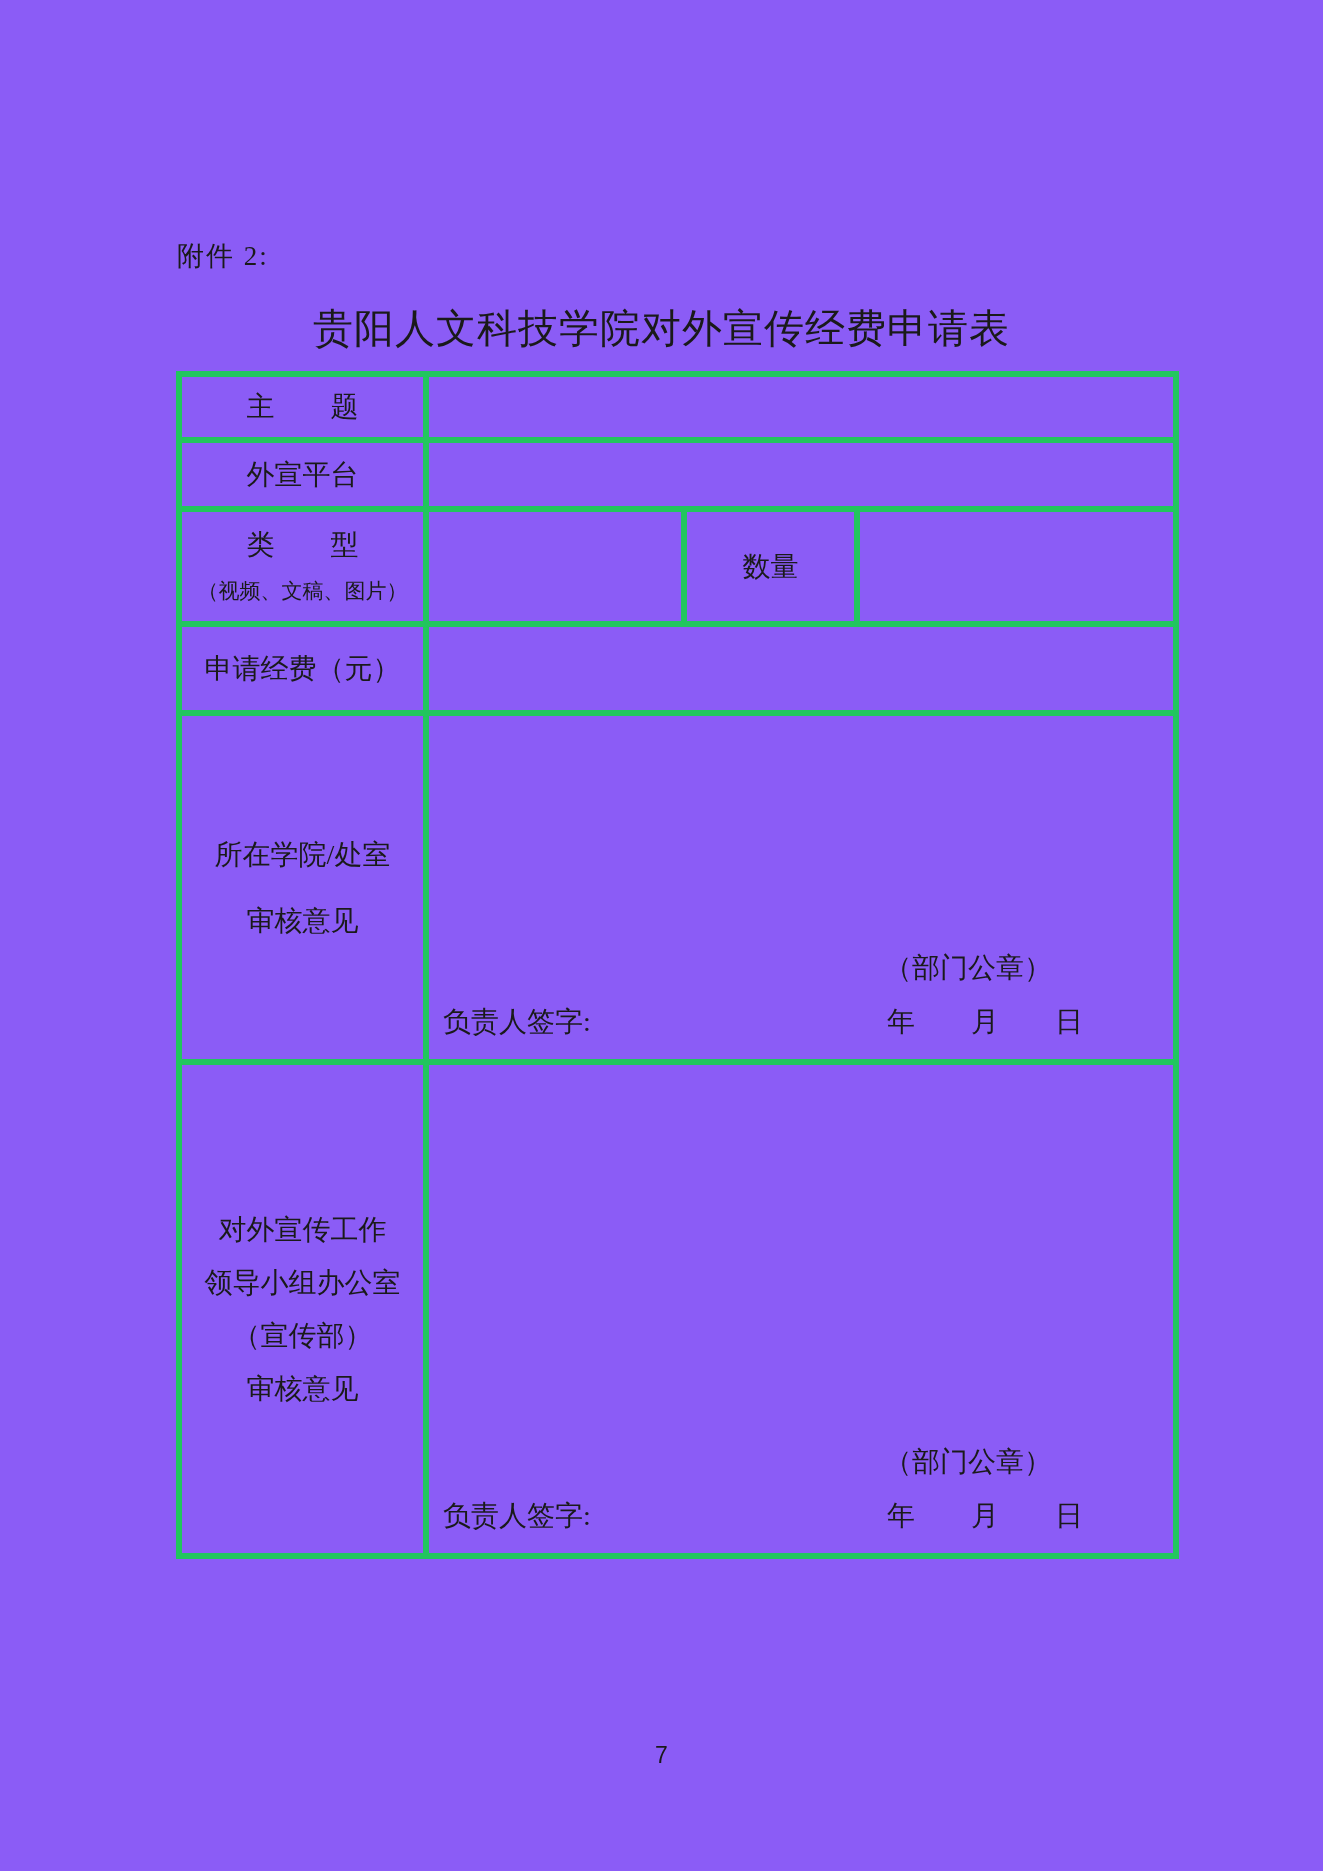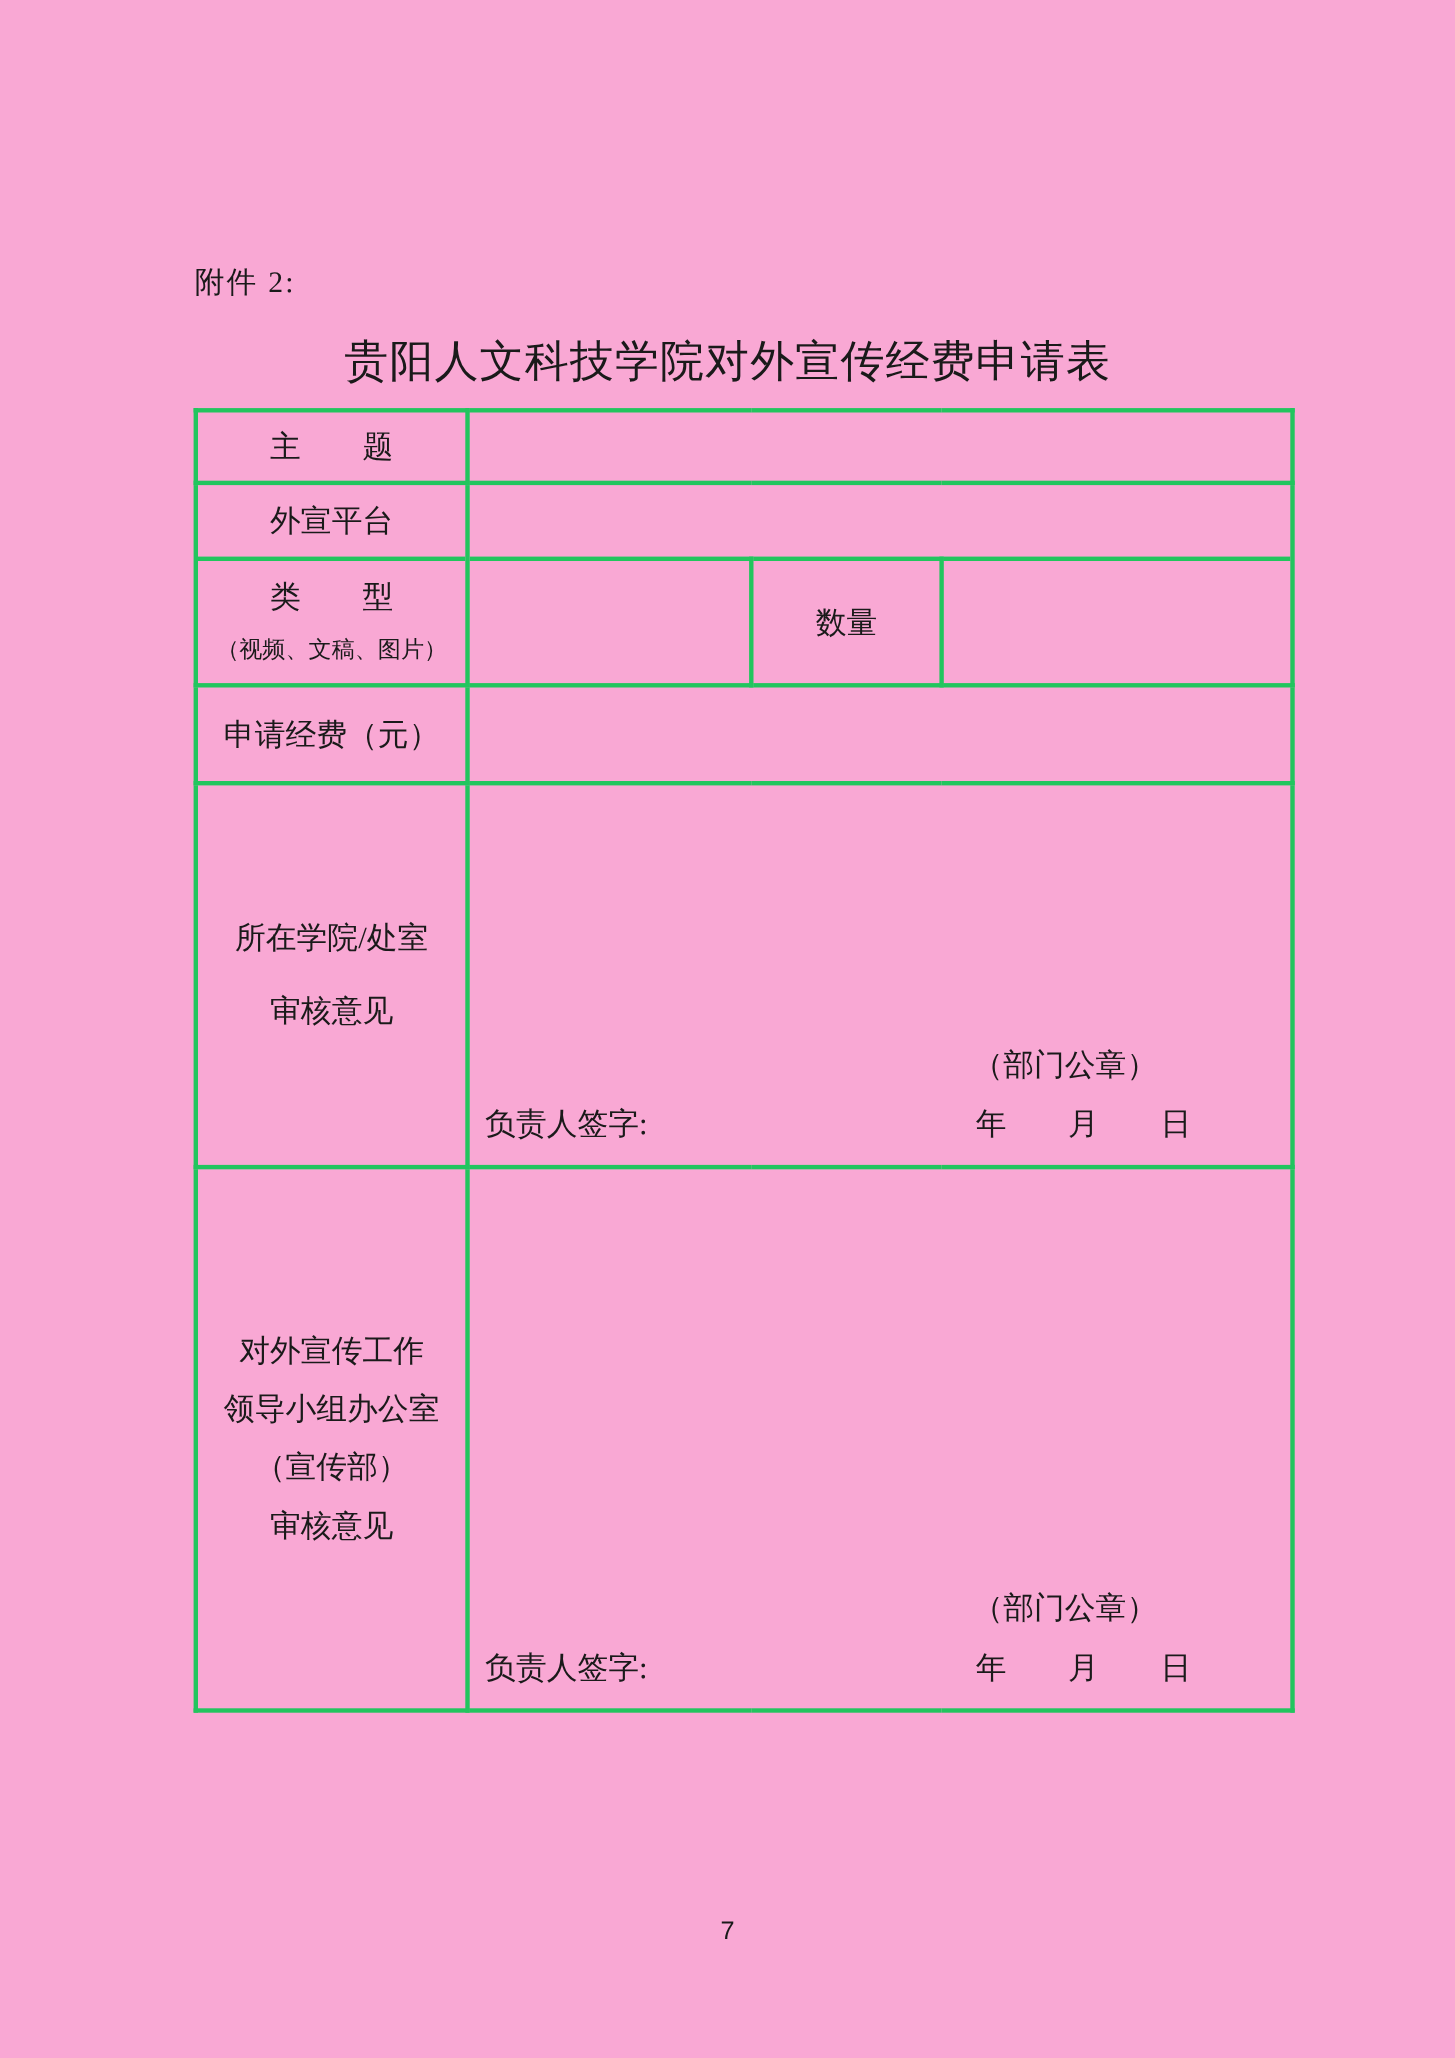--- a/index.html
+++ b/index.html
@@ -1,40 +1,40 @@
 <!DOCTYPE html>
 <html><head>
 <meta charset="utf-8">
 <style>
   * { margin:0; padding:0; box-sizing:border-box; }
   html,body { background:#ffffff; }
   .page {
     position:relative;
     width:1323px; height:1871px;
-    background:#f9a8d4;
+    background:#8b5cf6;
     color:#1a1a1a;
     font-family:"Liberation Serif","DejaVu Serif",serif;
     overflow:hidden;
   }
   .attachment {
     position:absolute; left:177px; top:238px;
     font-size:27px; letter-spacing:2px;
   }
   .doc-title {
     position:absolute; left:0; right:0; top:301px;
     text-align:center;
     font-size:40px; font-weight:normal; letter-spacing:1px;
   }
   table.form {
     position:absolute; left:176px; top:371px;
     width:997px;
     border-collapse:collapse; table-layout:fixed;
   }
   table.form td {
-    border:4px solid #22c55e;
+    border:6px solid #22c55e;
     padding:0;
     text-align:center; vertical-align:middle;
     font-size:28px;
   }
   tr.thick-bottom td { border-bottom-width:3px; }
   .label-spaced { letter-spacing:0; }
   .sublabel { font-size:21px; margin-top:16px; letter-spacing:0; }
   .type-label-line { line-height:1.2; }
   .contact-label { letter-spacing:5px; }
   .two-line-label { line-height:2.35; }

